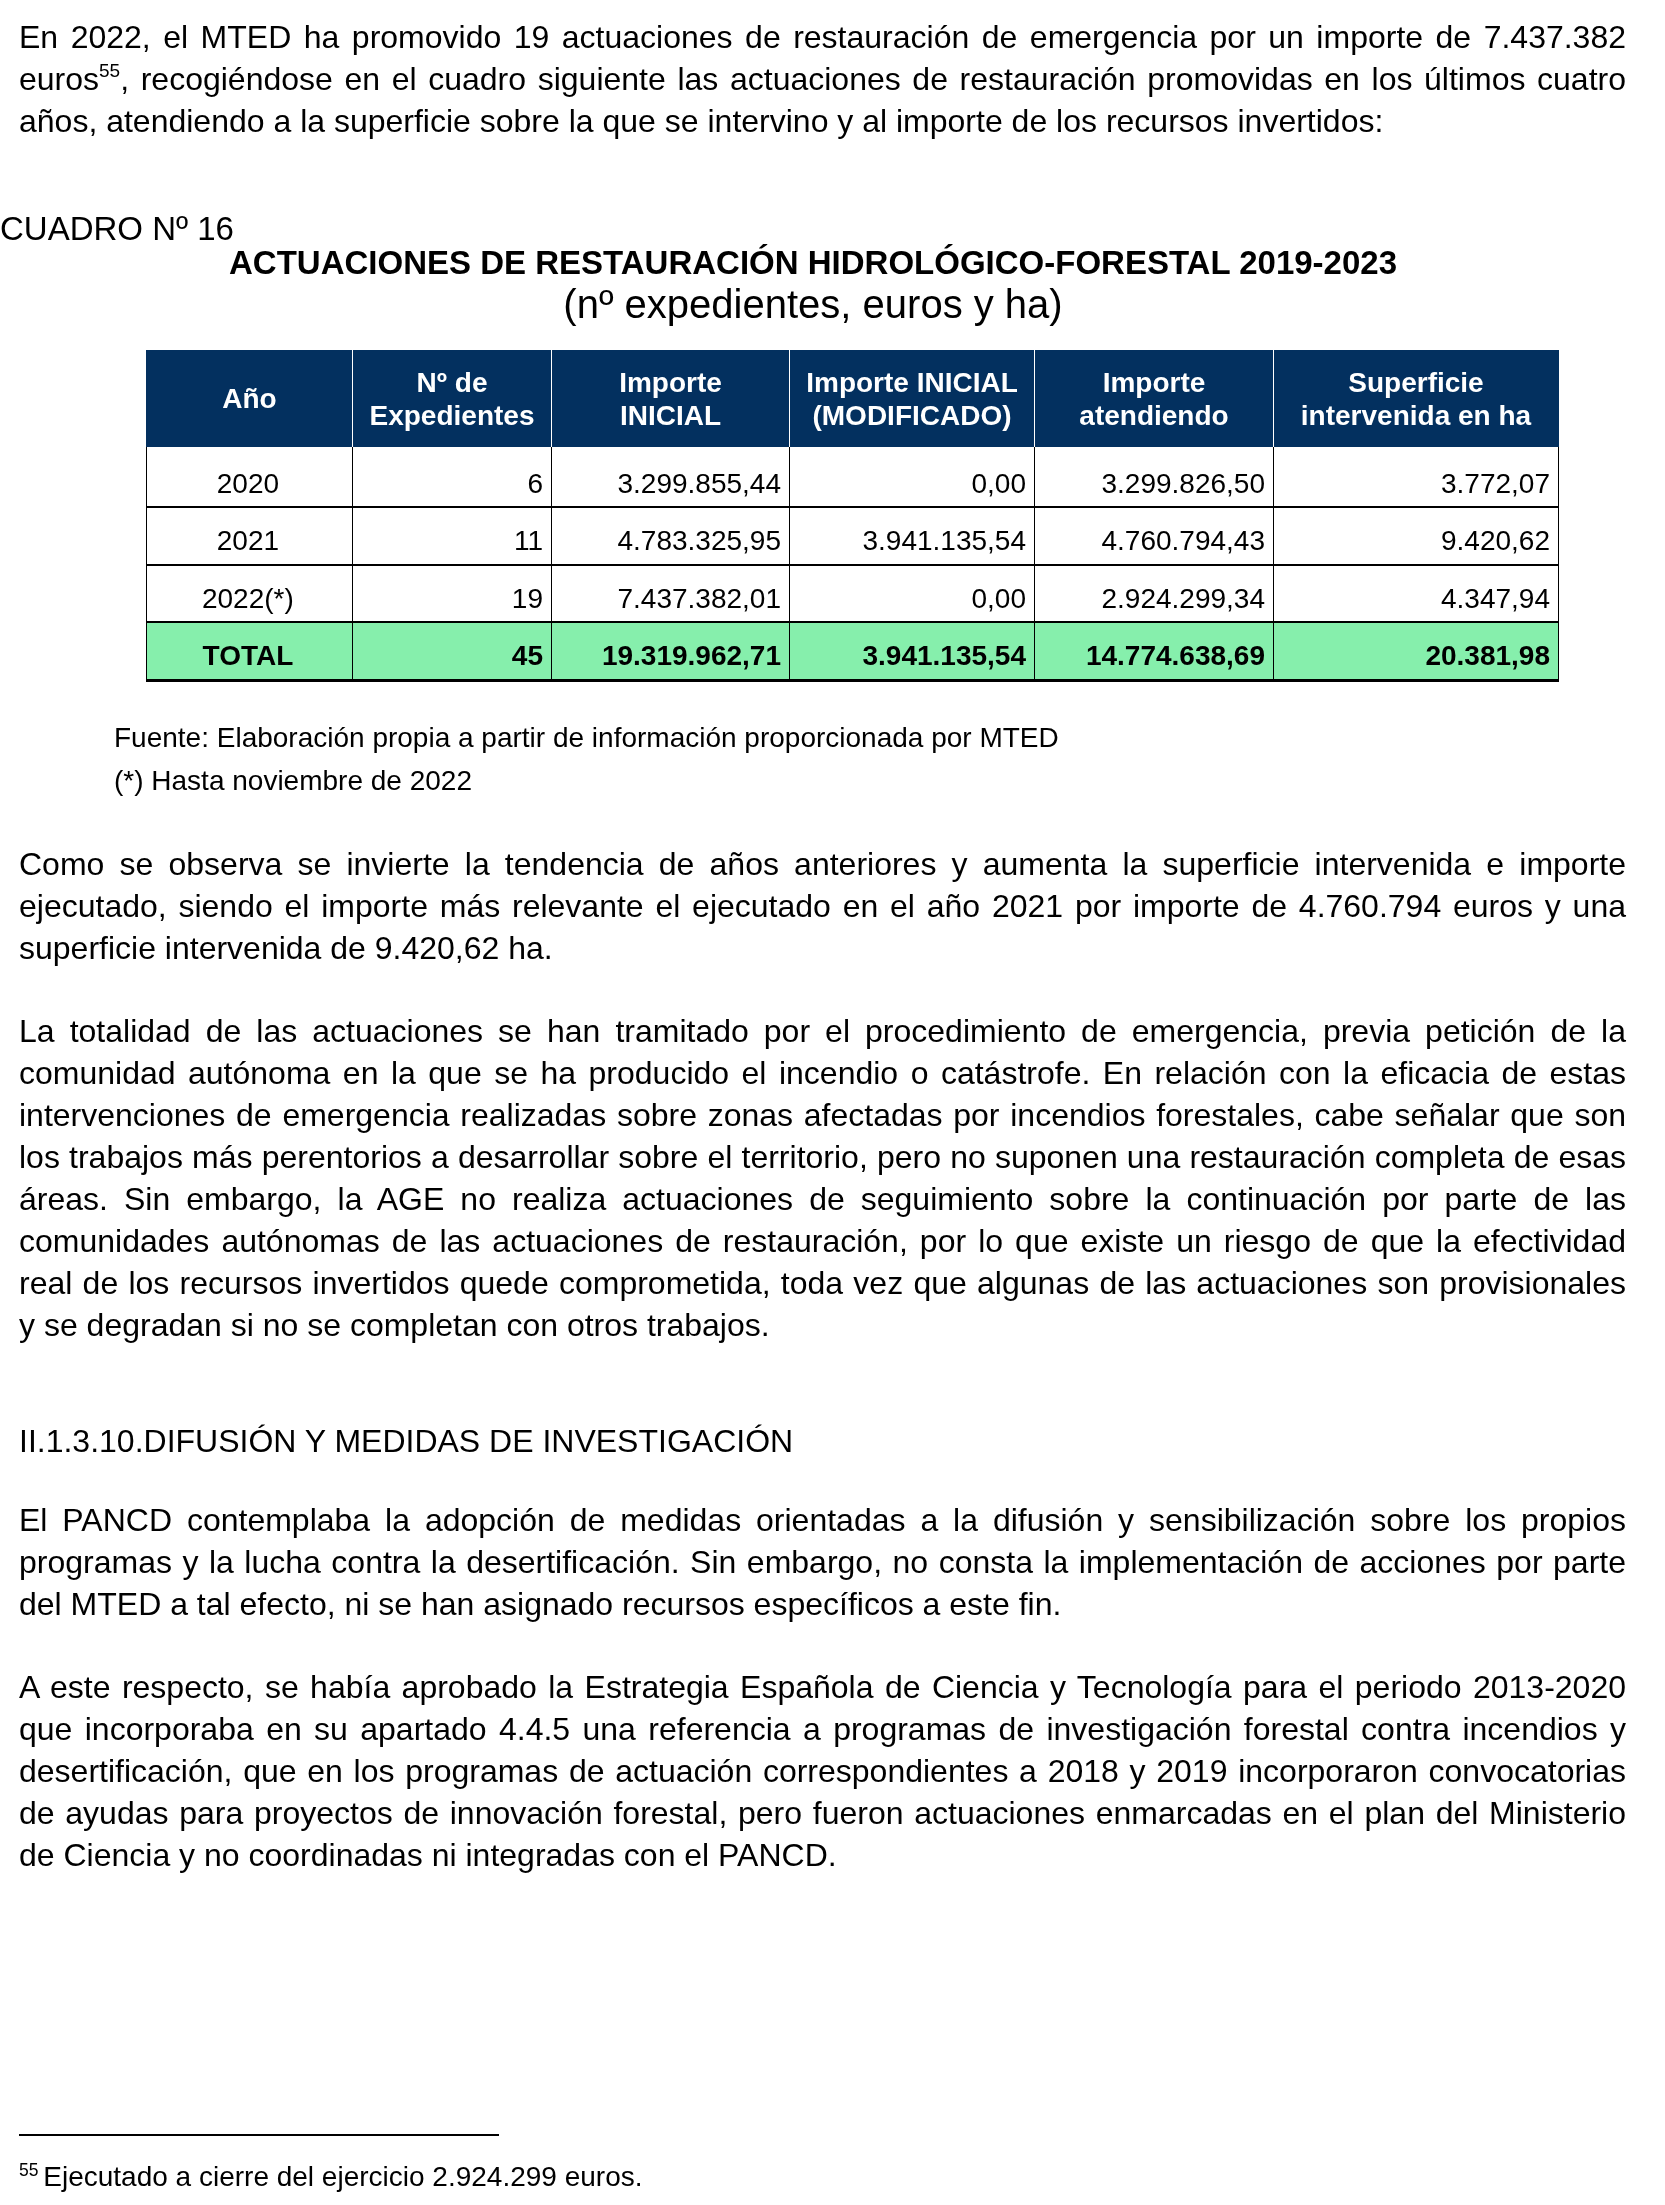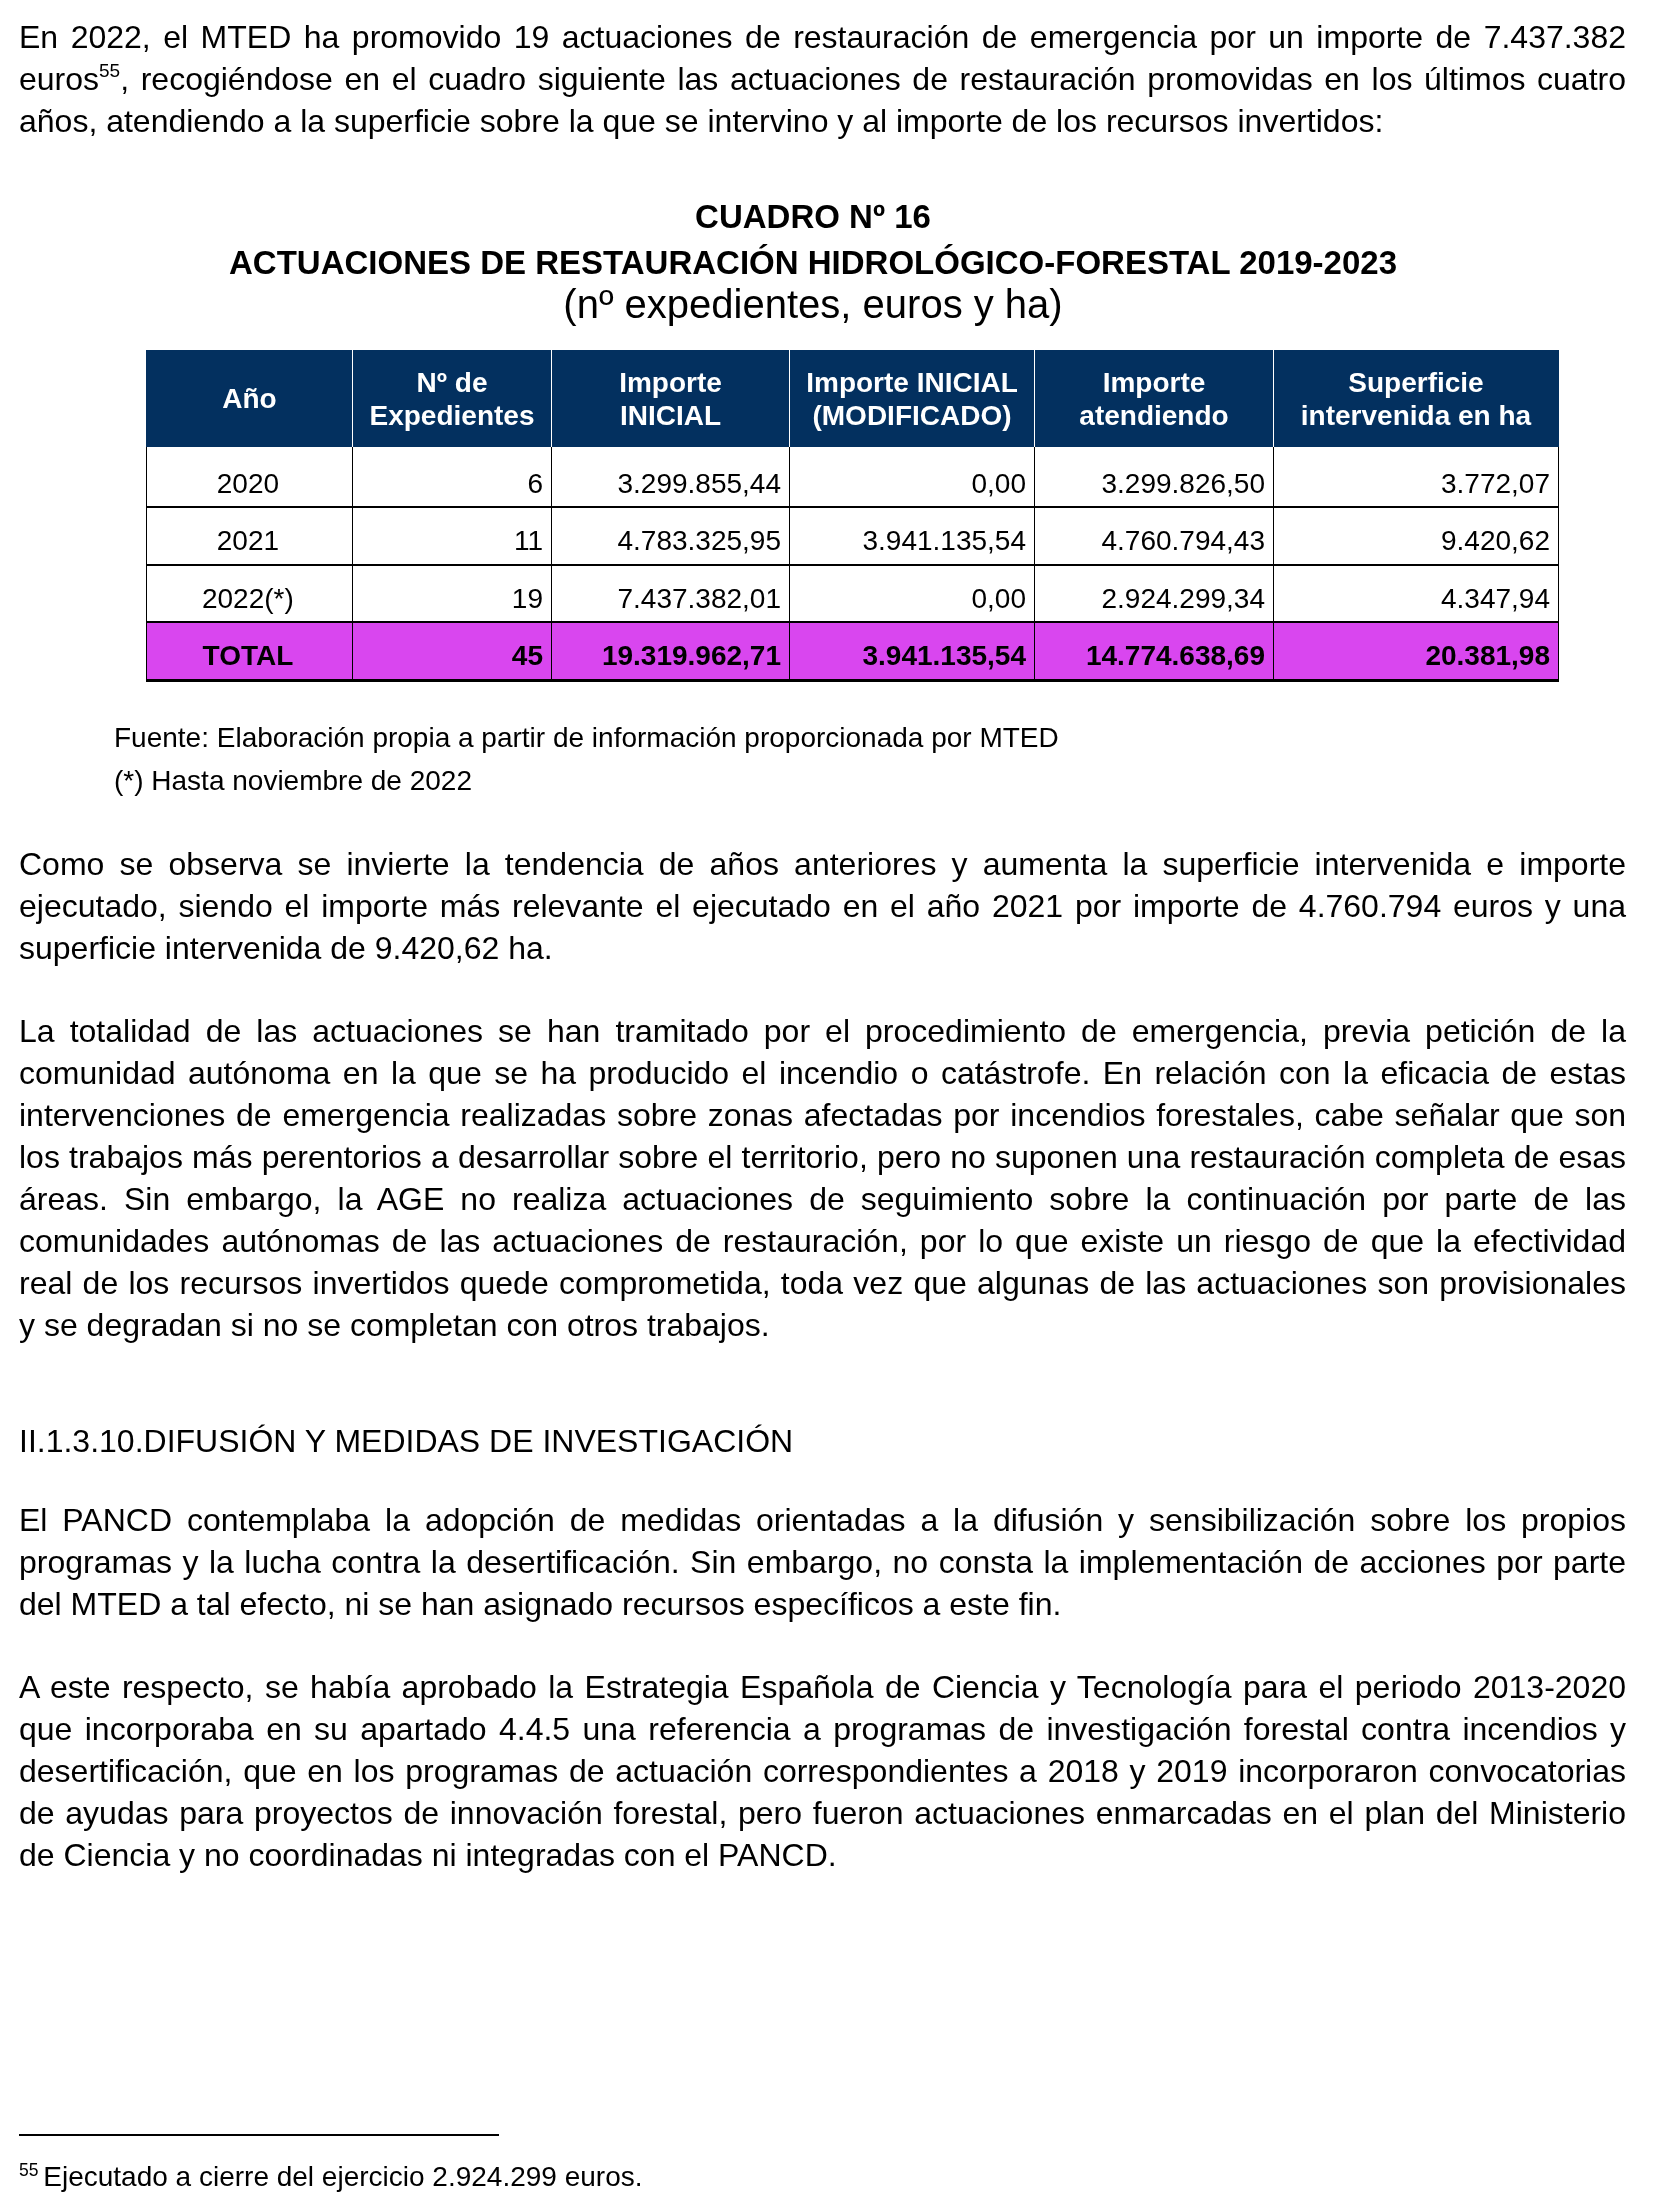--- a/index.html
+++ b/index.html
@@ -6,21 +6,21 @@
     body {
       width: 1666px; height: 2205px; position: relative; overflow: hidden;
       font-family: "Liberation Sans", sans-serif; color: #000;
     }
     .para {
       position: absolute; left: 19px; width: 1607px;
       font-size: 32px; line-height: 42px; text-align: justify;
       text-align-last: left; margin: 0;
     }
     .para sup { font-size: 19px; line-height: 0; position: relative; top: -1.6px; vertical-align: super; }
-    .title-1 { position: absolute; left: 0; width: 1626px; text-align: center; top: 196px; font-size: 33px; font-weight: bold; line-height: 41px; }
+    .title-1 { position: absolute; left: 0; width: 1626px; text-align: left; top: 208px; font-size: 33px; font-weight: normal; line-height: 41px; }
     .title-2 { position: absolute; left: 0; width: 1626px; text-align: center; top: 242px; font-size: 33px; font-weight: bold; line-height: 41px; }
     .title-3 { position: absolute; left: 0; width: 1626px; text-align: center; top: 284px; font-size: 40px; line-height: 41px; }
 
     table.data {
       position: absolute; left: 114px; top: 350px; width: 1412px;
       border-collapse: collapse; table-layout: fixed;
       font-size: 28px;
       margin-left: 32px;
     }
     table.data col.c1 { width: 206px; }
@@ -38,21 +38,21 @@
     table.data thead th:first-child { border-left: 0.8px solid #03305F; }
     table.data thead th:last-child { border-right: 0.8px solid #03305F; }
     table.data tbody td {
       height: 49px; padding: 0 8px 0 4.8px; border-left: 1.6px solid #000; border-right: 1.6px solid #000;
       border-bottom: 2.4px solid #000; vertical-align: bottom; line-height: 32px;
       padding-bottom: 6.4px;
     }
     table.data tbody tr:first-child td { height: 53px; }
     table.data tbody td.year { text-align: center; }
     table.data tbody td.num { text-align: right; }
-    table.data tbody tr.total td { background: #d946ef; font-weight: bold; border-bottom: 3.2px solid #000; }
+    table.data tbody tr.total td { background: #86efac; font-weight: bold; border-bottom: 3.2px solid #000; }
 
     .note { position: absolute; left: 114px; font-size: 28px; line-height: 35px; }
     .heading { position: absolute; left: 19px; top: 1421px; font-size: 32px; line-height: 41px; }
     .fn-rule { position: absolute; left: 19px; top: 2134px; width: 480px; height: 2.4px; background: #000; }
     .footnote { position: absolute; left: 19px; top: 2159px; font-size: 28px; line-height: 35px; }
     .footnote sup { font-size: 17.5px; vertical-align: super; line-height: 0; margin-right: 4.8px; }
   </style>
 </head>
 <body>
 

